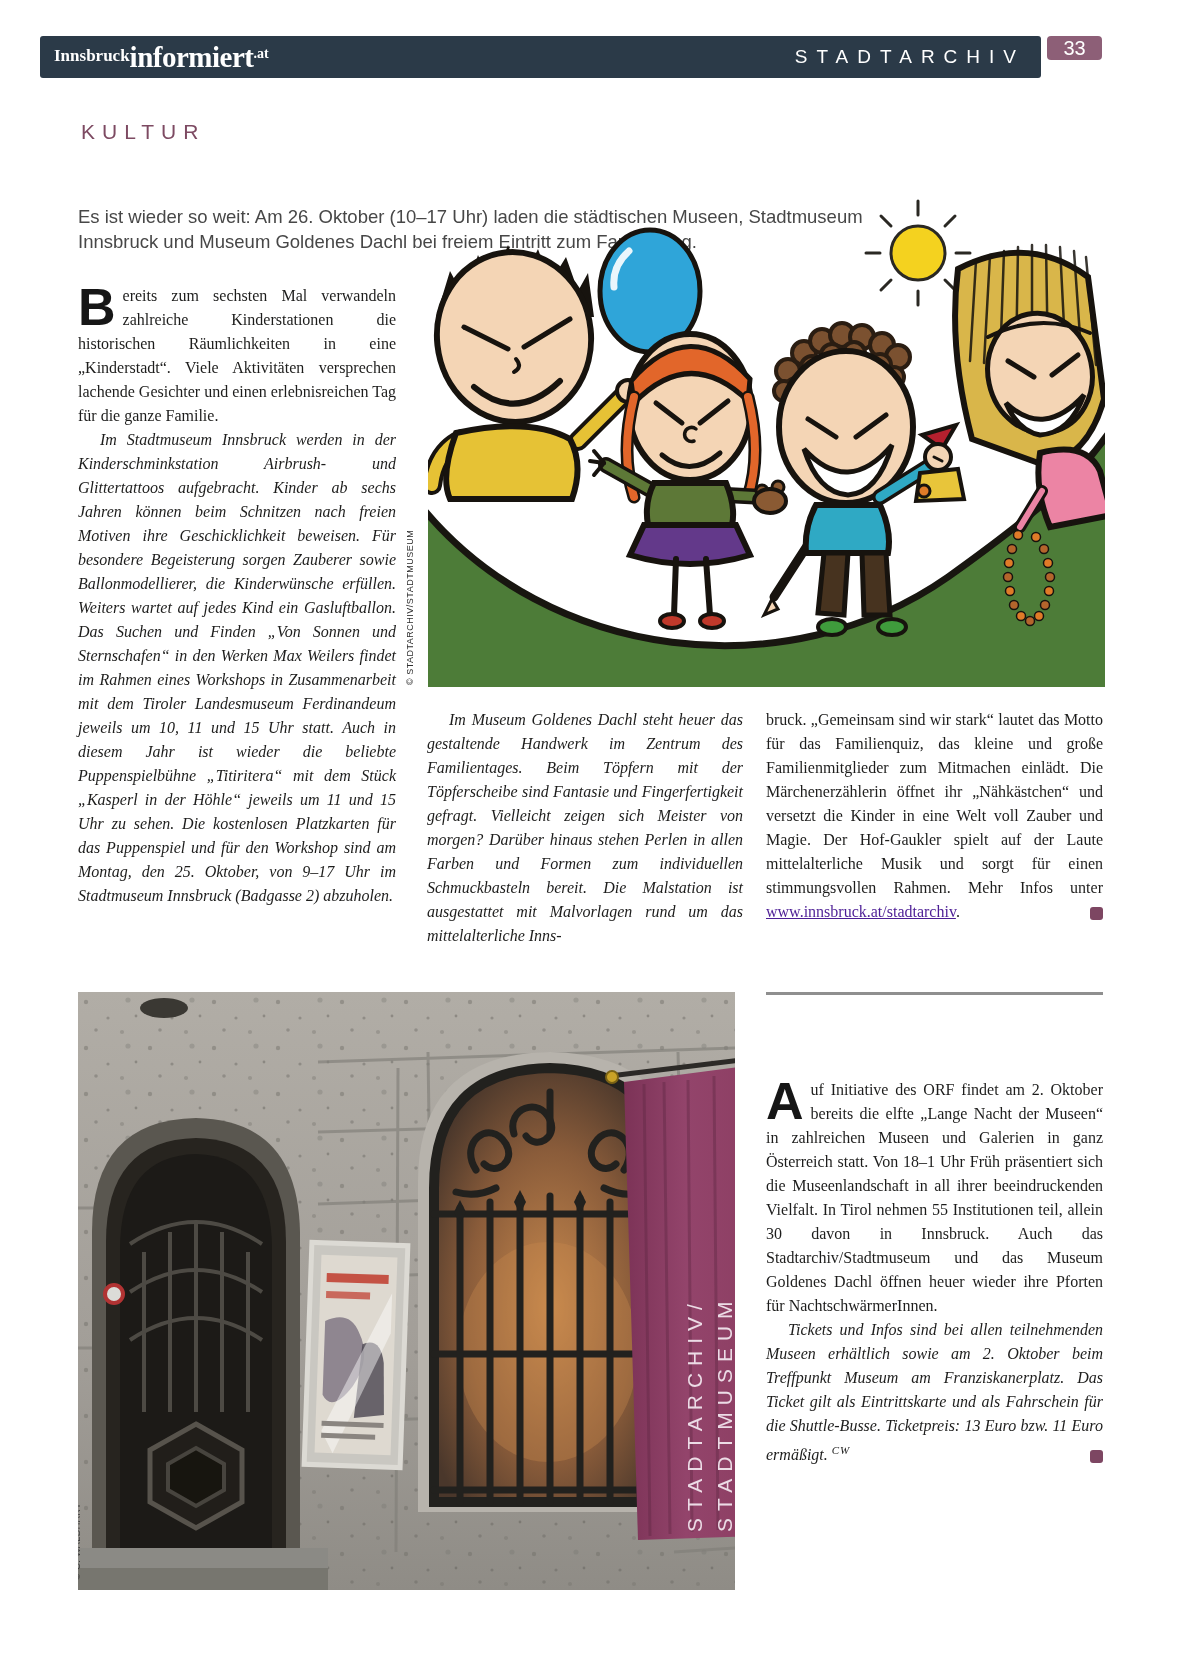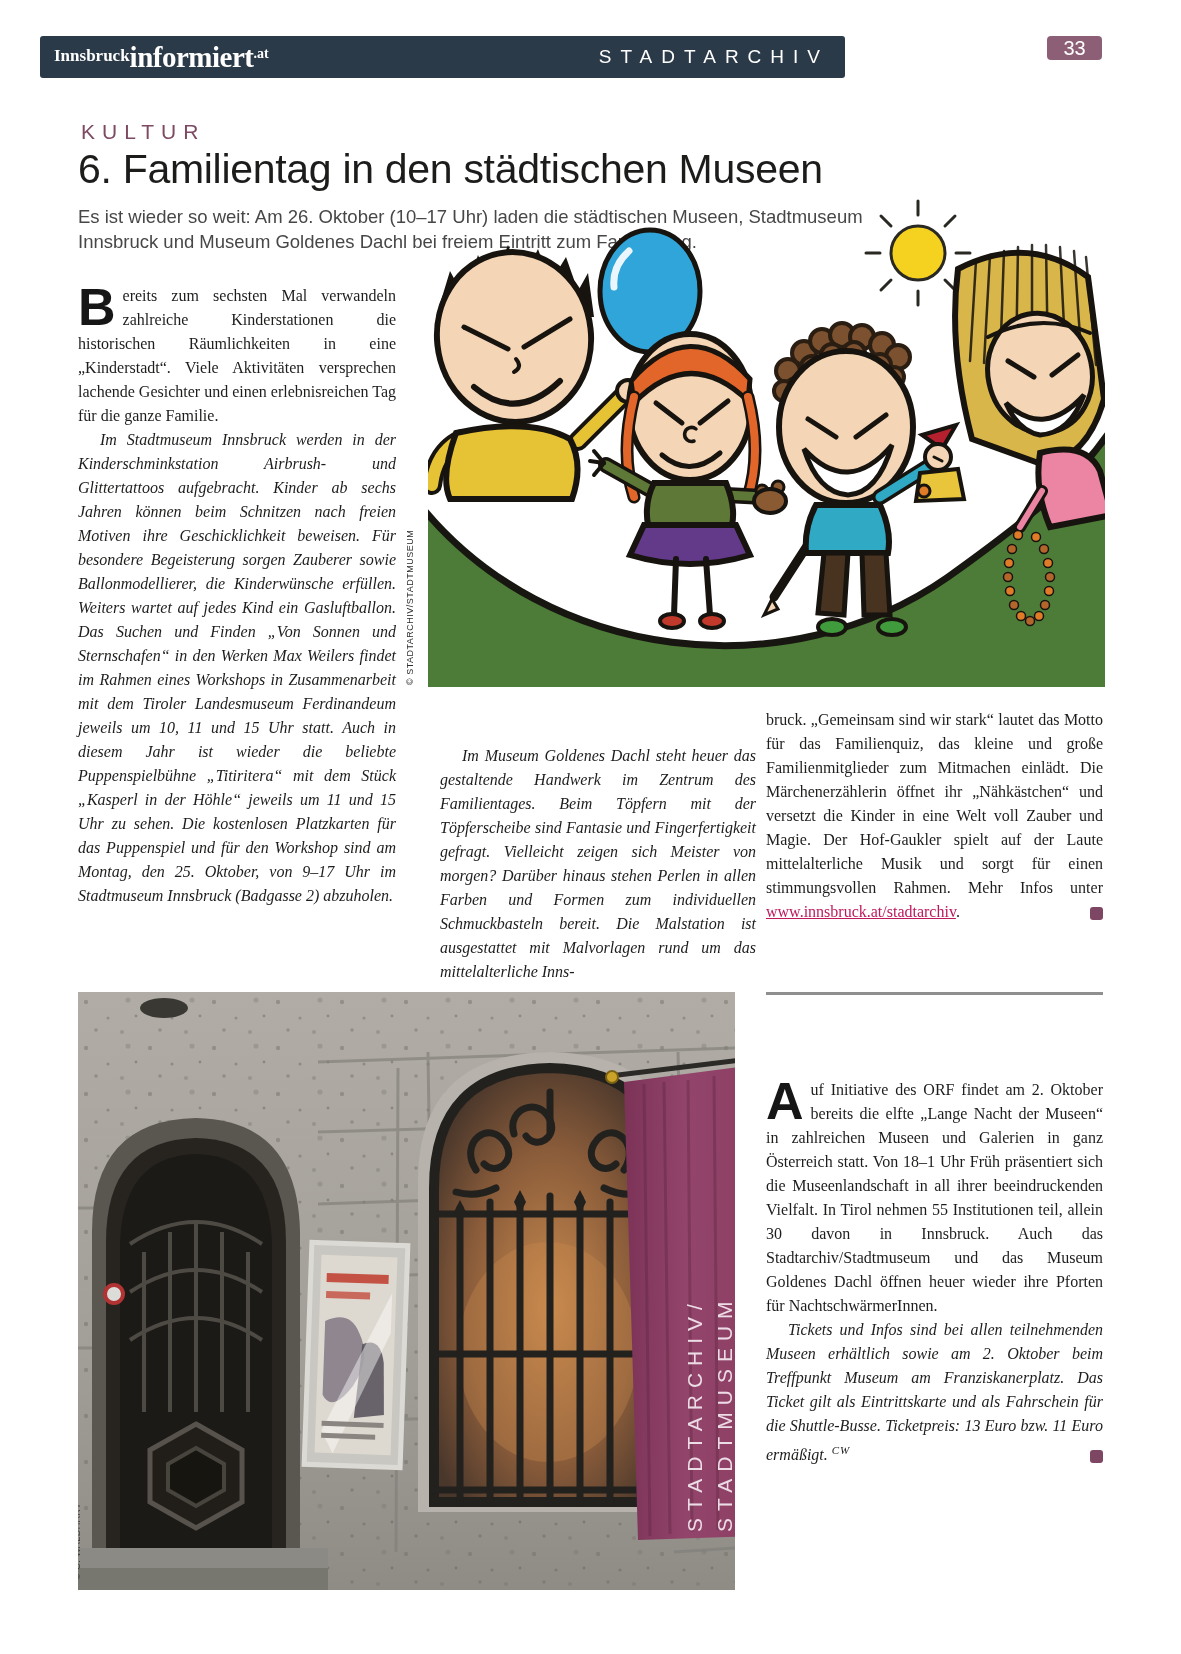--- a/index.html
+++ b/index.html
@@ -8,21 +8,21 @@
     --kicker:#7d4a62;
     --end-marker:#7d4662;
     --banner:#8c3e62;
   }
   *{margin:0;padding:0;box-sizing:border-box;}
   html,body{background:#ffffff;}
   body{font-family:"Liberation Serif",serif;}
   .page{position:relative;width:1181px;height:1654px;margin:0 auto;background:#fff;overflow:hidden;}
 
   
-  .topbar{position:absolute;left:40px;top:36px;width:805px;height:42px;
+  .topbar{position:absolute;left:40px;top:36px;width:1001px;height:42px;
     background:var(--header-bg,#2b3a48);border-radius:3px;
     display:flex;align-items:center;justify-content:space-between;padding:0 16px 0 14px;}
   .logo{color:#fff;font-family:"Liberation Serif",serif;font-weight:bold;white-space:nowrap;}
   .logo .lg1{font-size:17px;position:relative;top:-6px;}
   .logo .lg2{font-size:29px;letter-spacing:-0.5px;}
   .logo .lg3{font-size:14px;position:relative;top:-9px;}
   .section-label{color:#fff;font-family:"Liberation Sans",sans-serif;font-weight:300;
     font-size:19px;letter-spacing:9px;}
   .pagenum{position:absolute;left:1047px;top:36px;width:55px;height:24px;border-radius:4px;
     background:var(--accent,#8d5f77);color:#fff;font-family:"Liberation Sans",sans-serif;
@@ -32,26 +32,26 @@
   .kicker{position:absolute;left:81px;top:120px;font-family:"Liberation Sans",sans-serif;
     font-size:21px;letter-spacing:7px;color:var(--kicker,#7d4a62);}
   .title{position:absolute;left:78px;top:146px;font-family:"Liberation Sans",sans-serif;
     font-weight:300;font-size:41px;color:#1c1c1a;letter-spacing:-0.3px;white-space:nowrap;}
   .lead{position:absolute;left:78px;top:204px;width:800px;font-family:"Liberation Sans",sans-serif;
     font-size:18.5px;line-height:25px;color:#474747;}
 
   .col{position:absolute;font-size:16px;line-height:24px;color:#1d1d1c;text-align:justify;}
   .col p{margin:0;}
   .col1{left:78px;top:284px;width:318px;}
-  .col2{left:440px;top:708px;width:316px;margin-top:36px;}
+  .col2{left:427px;top:708px;width:316px;}
   .col3{left:766px;top:708px;width:337px;}
   .indent{text-indent:22px;font-style:italic;}
   .dropcap{float:left;font-family:"Liberation Sans",sans-serif;font-weight:bold;
     font-size:52px;line-height:41px;padding:3px 7px 0 0;color:#161616;}
-  .bodylink{color:#be185d;text-decoration:underline;}
+  .bodylink{color:#4c1d95;text-decoration:underline;}
   .endmark{position:absolute;right:0;bottom:4px;width:13px;height:13px;border-radius:3px;
     background:var(--end-marker,#7d4662);}
 
   
   .illustration{position:absolute;left:428px;top:195px;width:677px;height:492px;}
   .illustration svg{display:block;width:100%;height:100%;}
   .vcredit{position:absolute;transform-origin:0 100%;transform:rotate(-90deg);
     font-family:"Liberation Sans",sans-serif;font-size:9px;letter-spacing:0.5px;
     color:#2e2e2e;white-space:nowrap;}
   .illu-credit{left:-13px;bottom:2px;}
@@ -78,21 +78,20 @@
 
   <header class="topbar">
     <div class="logo">
       <span class="lg1">Innsbruck</span><span class="lg2">informiert</span><span class="lg3">.at</span>
     </div>
     <div class="section-label">STADTARCHIV</div>
   </header>
   <div class="pagenum">33</div>
 
   <div class="kicker">KULTUR</div>
-  <h1 class="title">6. Familientag in den städtischen Museen</h1>
   <p class="lead">Es ist wieder so weit: Am 26. Oktober (10–17 Uhr) laden die städtischen Museen, Stadtmuseum Innsbruck und Museum Goldenes Dachl bei freiem Eintritt zum Familientag.</p>
 
   <figure class="illustration">
     <svg viewBox="0 0 677 492" xmlns="http://www.w3.org/2000/svg">
 
       <g stroke="#2a2823" stroke-width="3" stroke-linecap="round">
         <circle cx="490" cy="58" r="27" fill="#f4d21f"></circle>
         <line x1="528" y1="58" x2="542" y2="58"></line>
           <line x1="517" y1="31" x2="527" y2="21"></line>
         <line x1="490" y1="20" x2="490" y2="6"></line>

